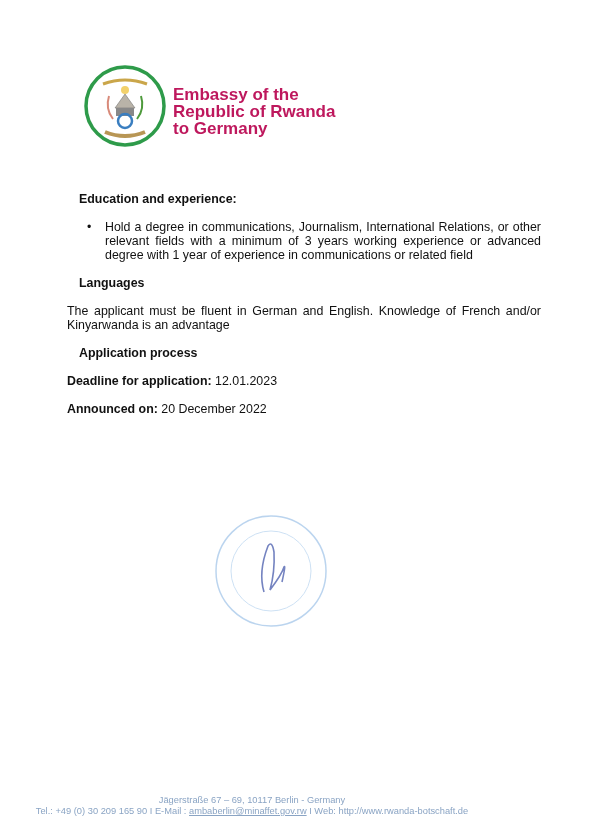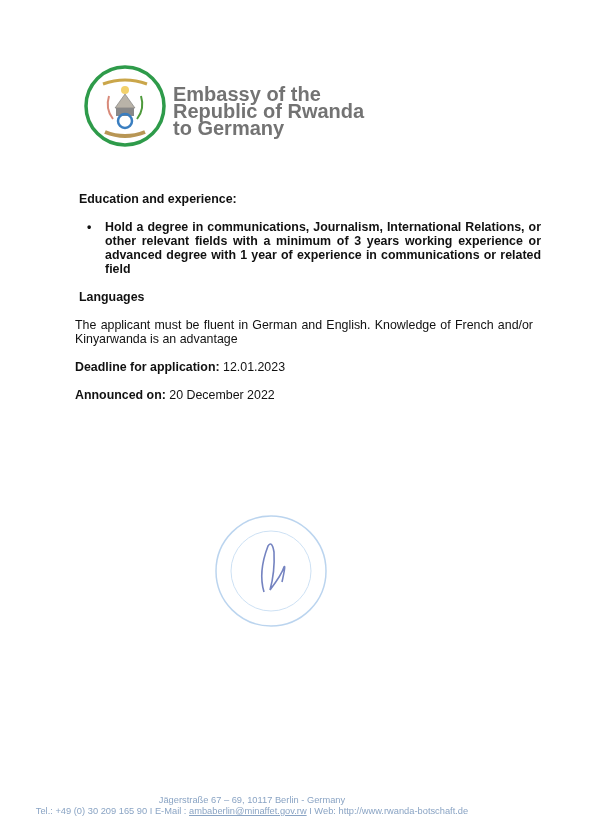--- a/index.html
+++ b/index.html
@@ -1,25 +1,25 @@
 <!DOCTYPE html>
 <html><head>
 <meta charset="utf-8">
 <style>
   html, body { margin: 0; padding: 0; background: #ffffff; }
   body { width: 616px; height: 839px; position: relative; overflow: hidden;
          font-family: "Liberation Sans", sans-serif; color: #111; }
   .logo { position: absolute; left: 83px; top: 64px; width: 84px; height: 84px; }
-  .org { position: absolute; left: 173px; top: 86px; color: #737373; font-weight: bold;
-         font-size: 20px; line-height: 17px; }
+  .org { position: absolute; left: 173px; top: 86px; color: #be185d; font-weight: bold;
+         font-size: 17px; line-height: 17px; }
   .content { position: absolute; left: 67px; top: 180px; width: 474px; font-size: 12.4px; line-height: 14px; }
   h3 { font-size: 12.4px; margin: 12px; font-weight: bold; }
-  p { margin: 8px; text-align: justify; }
+  p { margin: 0; text-align: justify; }
   .mt { margin-top: 14px; }
-  ul { margin: 14px 0 0 0; padding-left: 38px; list-style: none; font-weight: bold; }
+  ul { margin: 14px 0 0 0; padding-left: 38px; list-style: none; }
   ul li { position: relative; text-align: justify; }
   ul li::before { content: "•"; position: absolute; left: -18px; }
   .stamp { position: absolute; left: 212px; top: 512px; width: 118px; height: 118px; opacity: 0.7; }
   .footer { position: absolute; left: 0; width: 504px; top: 795px; text-align: center;
             color: #8aa4c4; font-size: 9.3px; line-height: 11px; }
   .footer a { color: #8aa4c4; text-decoration: underline; }
 </style>
 </head>
 <body>
 
@@ -43,20 +43,21 @@
 
 <div class="content">
   <h3>Education and experience:</h3>
   <ul>
     <li>Hold a degree in communications, Journalism, International Relations, or other relevant fields with a minimum of 3 years working experience or advanced degree with 1 year of experience in communications or related field</li>
   </ul>
 
   <h3 class="mt">Languages</h3>
   <p class="mt">The applicant must be fluent in German and English. Knowledge of French and/or Kinyarwanda is an advantage</p>
 
+  <h3 class="mt">Application process</h3>
 
   <p class="mt"><b>Deadline for application:</b><span> 12.01.2023</span></p>
 
   <p class="mt"><b>Announced on:</b><span> 20 December 2022</span></p>
 
 </div>
 
 <svg class="stamp" viewBox="0 0 118 118">
   <circle cx="59" cy="59" r="55" fill="none" stroke="#9fc3e8" stroke-width="1.5"></circle>
   <circle cx="59" cy="59" r="40" fill="none" stroke="#b8d4ef" stroke-width="1"></circle>

